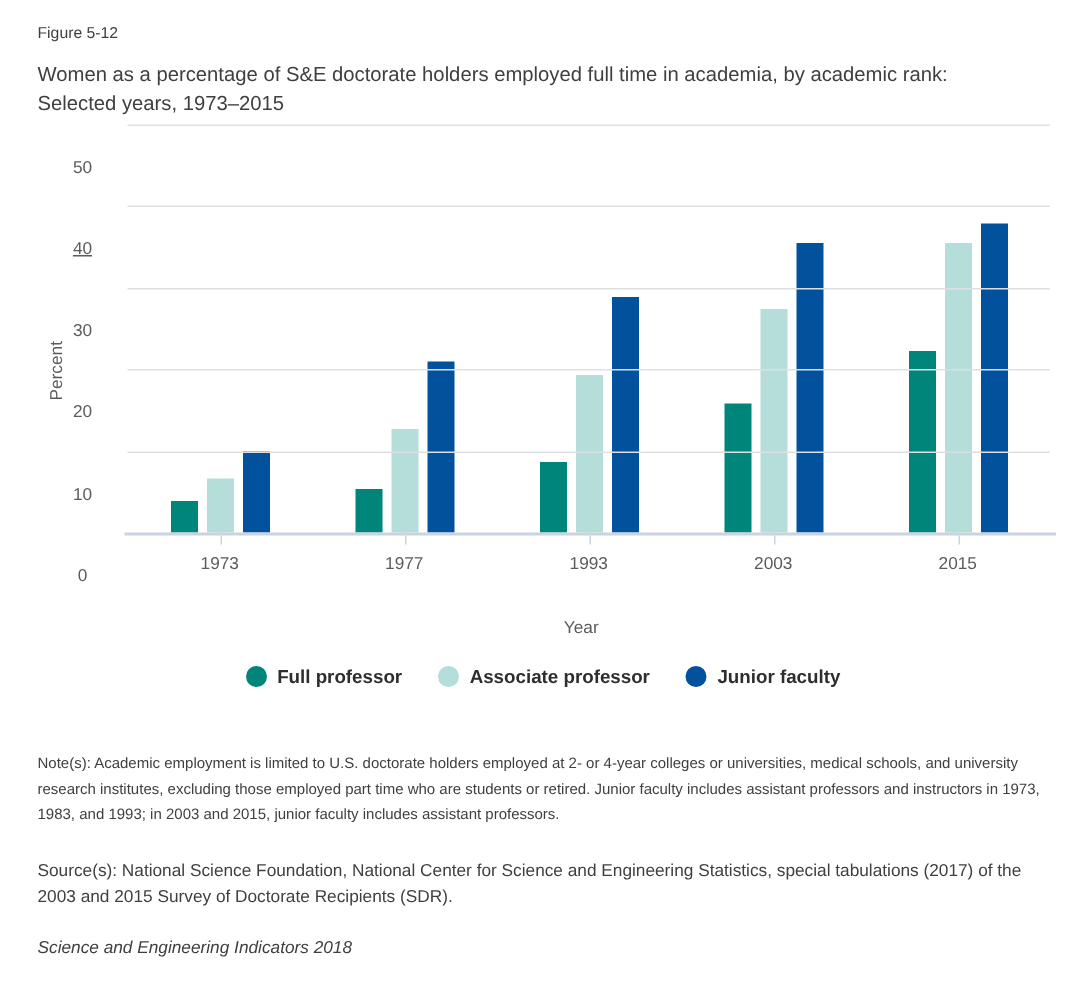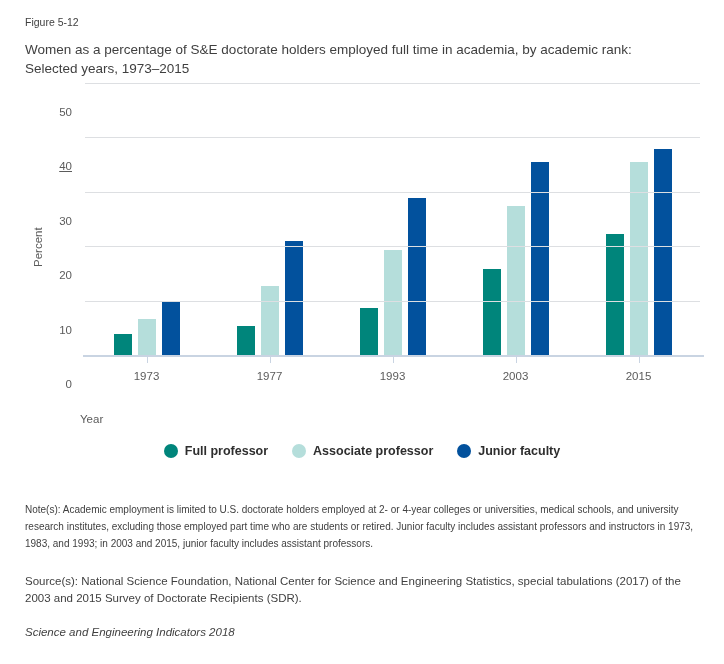--- a/index.html
+++ b/index.html
@@ -9,35 +9,35 @@
   .figure-label{position:absolute;left:25px;top:16px;font-size:10.5px;color:#3f3f3f;}
   .figure-title{position:absolute;left:25px;top:40px;width:684px;margin:0;
         font-size:13.5px;font-weight:400;line-height:19px;color:#3f3f3f;white-space:pre-line;}
 
   .y-axis-title{position:absolute;left:30px;top:111px;height:272px;width:16px;
         display:flex;align-items:center;justify-content:center;
         writing-mode:vertical-rl;transform:rotate(180deg);
         font-size:11.5px;color:#5b5b5b;}
   .y-ticks{position:absolute;left:38px;top:111px;width:34px;height:272px;}
   .y-tick-label{position:absolute;right:0;height:14px;line-height:14px;width:34px;
-        text-align:right;font-size:11.5px;color:#5b5b5b;}
+        text-align:center;font-size:11.5px;color:#5b5b5b;}
 
   .plot{position:absolute;left:85px;top:111px;width:615px;height:244px;text-decoration:underline;}
   .gridline{position:absolute;left:0;width:100%;height:1px;background:#dddfe2;}
   .x-axis-line{position:absolute;left:-2px;right:-4px;bottom:-2px;height:2px;background:#c9d4e2;}
 
   .groups{position:absolute;left:0;top:0;width:100%;height:100%;
         display:flex;justify-content:space-around;align-items:flex-end;}
   .bar-group{position:relative;height:100%;display:flex;align-items:flex-end;gap:6px;}
   .bar{width:18px;}
   .x-tick{position:absolute;left:50%;bottom:-8px;width:1px;height:6px;background:#c9d4e2;}
   .x-tick-label{position:absolute;left:50%;bottom:-27px;transform:translateX(-50%);
         font-size:11.5px;color:#5b5b5b;white-space:nowrap;}
 
-  .x-axis-title{position:absolute;left:80px;top:413px;width:615px;text-align:left;
+  .x-axis-title{position:absolute;left:80px;top:413px;width:615px;text-align:center;
         font-size:11.5px;color:#5b5b5b;}
 
   .legend{position:absolute;left:0;top:444px;width:100%;
         display:flex;justify-content:center;align-items:center;gap:24px;}
   .legend-item{display:flex;align-items:flex-start;gap:7px;cursor:pointer;}
   .legend-swatch{width:14px;height:14px;border-radius:50%;}
   .legend-label{font-size:12.5px;font-weight:700;color:#2e2e2e;}
 
   .notes{position:absolute;left:25px;top:501px;width:678px;margin:0;
         font-size:10px;line-height:17px;color:#3f3f3f;}

